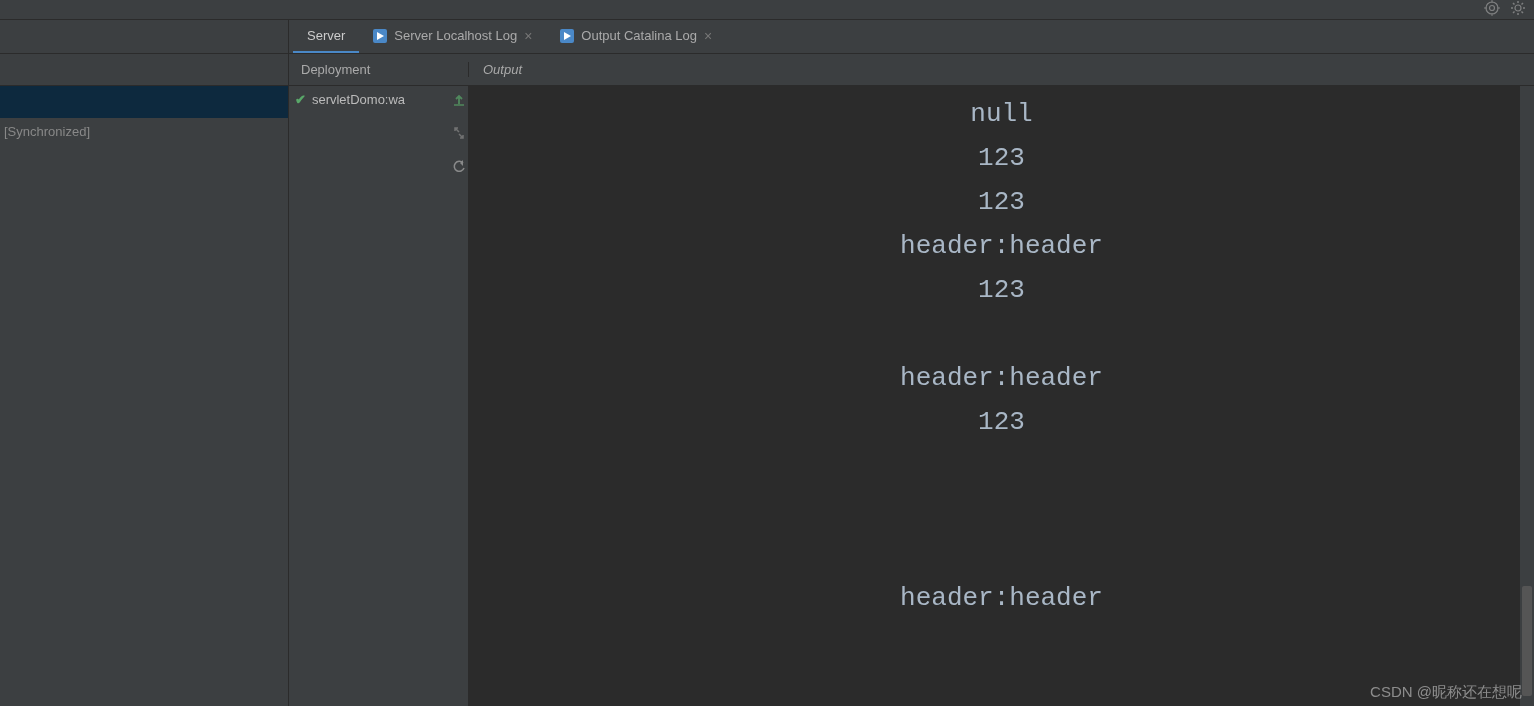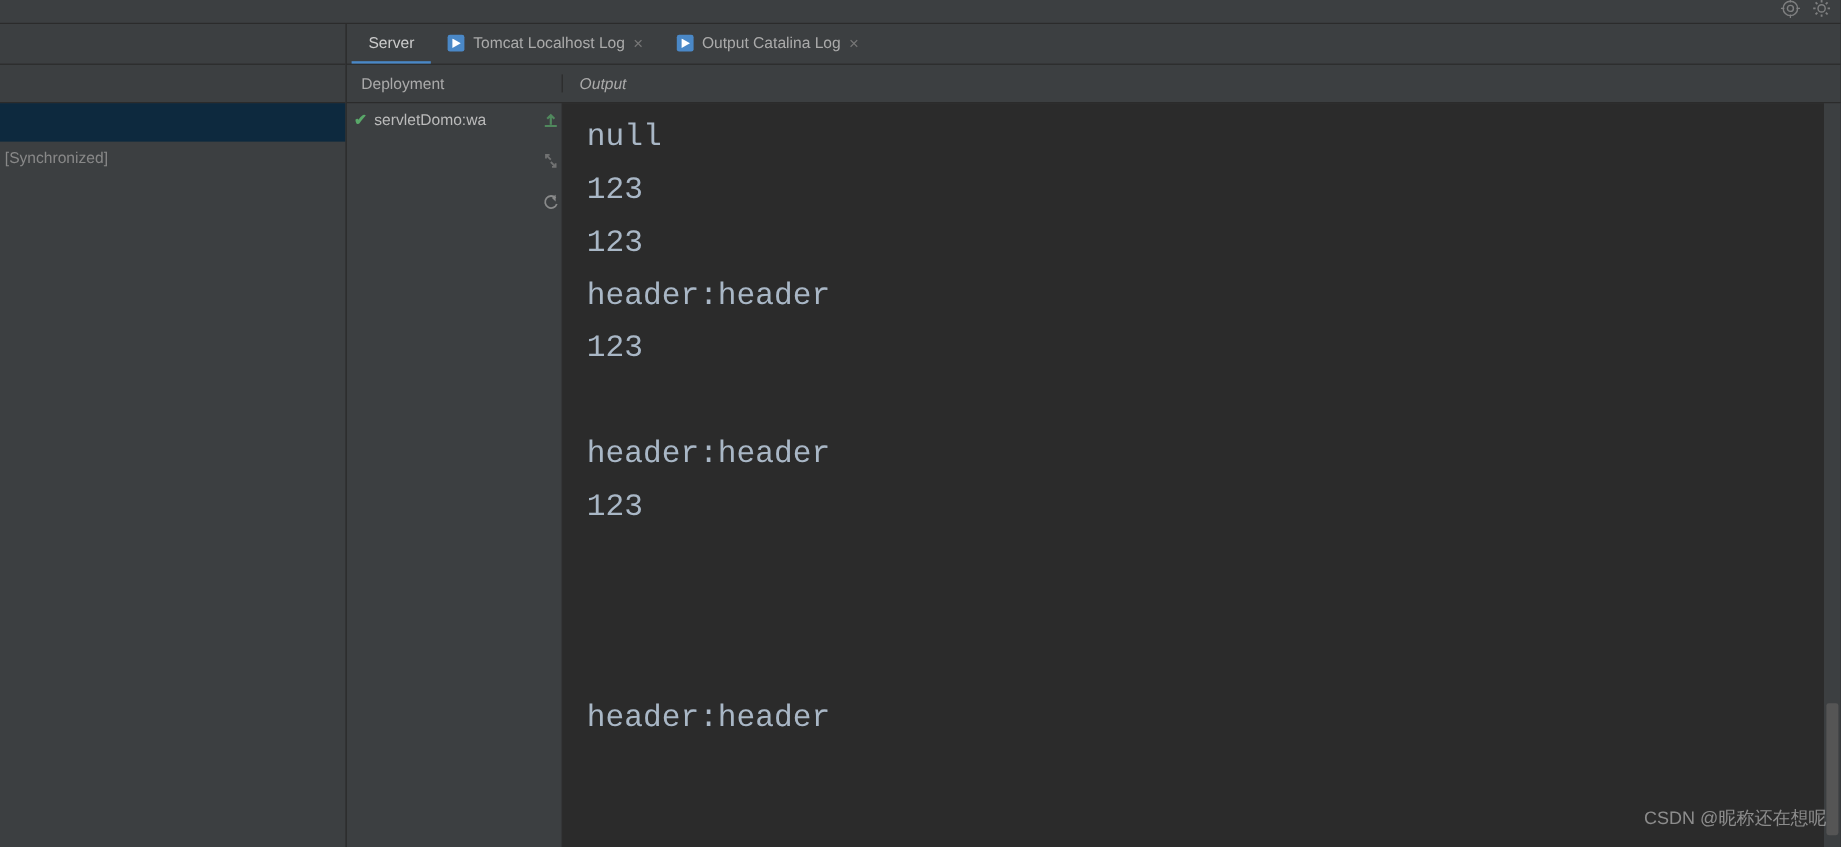--- a/index.html
+++ b/index.html
@@ -155,41 +155,42 @@
     position: relative;
     min-width: 0;
   }
   .console {
     font-family: "Consolas", "Courier New", monospace;
     font-size: 26px;
     line-height: 44px;
     color: #a9b7c6;
     padding: 6px 20px;
     white-space: pre;
+    text-align: center;
   }
   .scrollbar {
     position: absolute;
     right: 0; top: 0;
     width: 14px;
     height: 100%;
     background: #3c3f41;
   }
   .scroll-thumb {
     position: absolute;
     right: 2px;
     width: 10px;
     background: #555;
     border-radius: 2px;
     top: 500px;
     height: 110px;
   }
   .watermark {
     position: fixed;
     right: 12px;
-    bottom: 14px;
+    bottom: 4px;
     font-size: 15px;
     color: rgba(220,220,220,0.55);
     font-family: Arial, sans-serif;
     pointer-events: none;
   }
 </style>
 </head>
 <body>
 
 <div class="topbar">
@@ -234,21 +235,21 @@
     <div class="tabs-row">
       <div class="tab active">
         <span>Server</span>
       </div>
       <div class="tab">
         <span class="icon-box">
           <svg width="8" height="8" viewBox="0 0 8 8">
               <polygon points="1,0 8,4 1,8" fill="white"></polygon>
             </svg>
         </span>
-        <span>Tomcat Localhost Log</span>
+        <span>Server Localhost Log</span>
         <span class="tab-close">×</span>
       </div>
       <div class="tab">
         <span class="icon-box">
           <svg width="8" height="8" viewBox="0 0 8 8">
               <polygon points="1,0 8,4 1,8" fill="white"></polygon>
             </svg>
         </span>
         <span>Output Catalina Log</span>
         <span class="tab-close">×</span>

